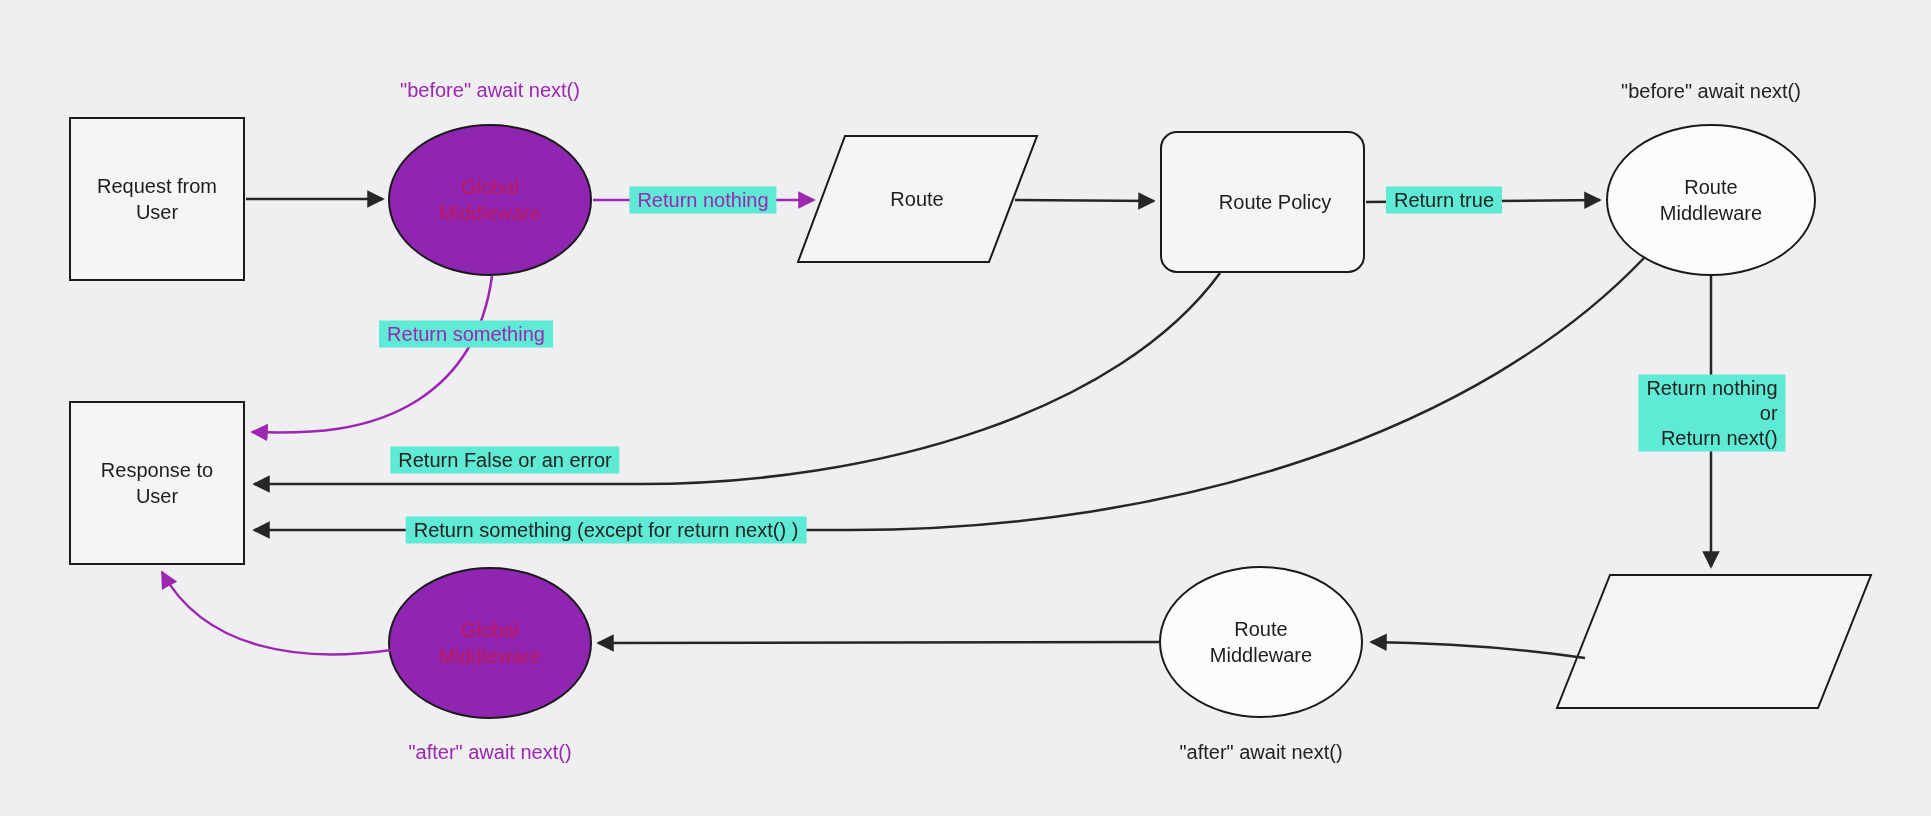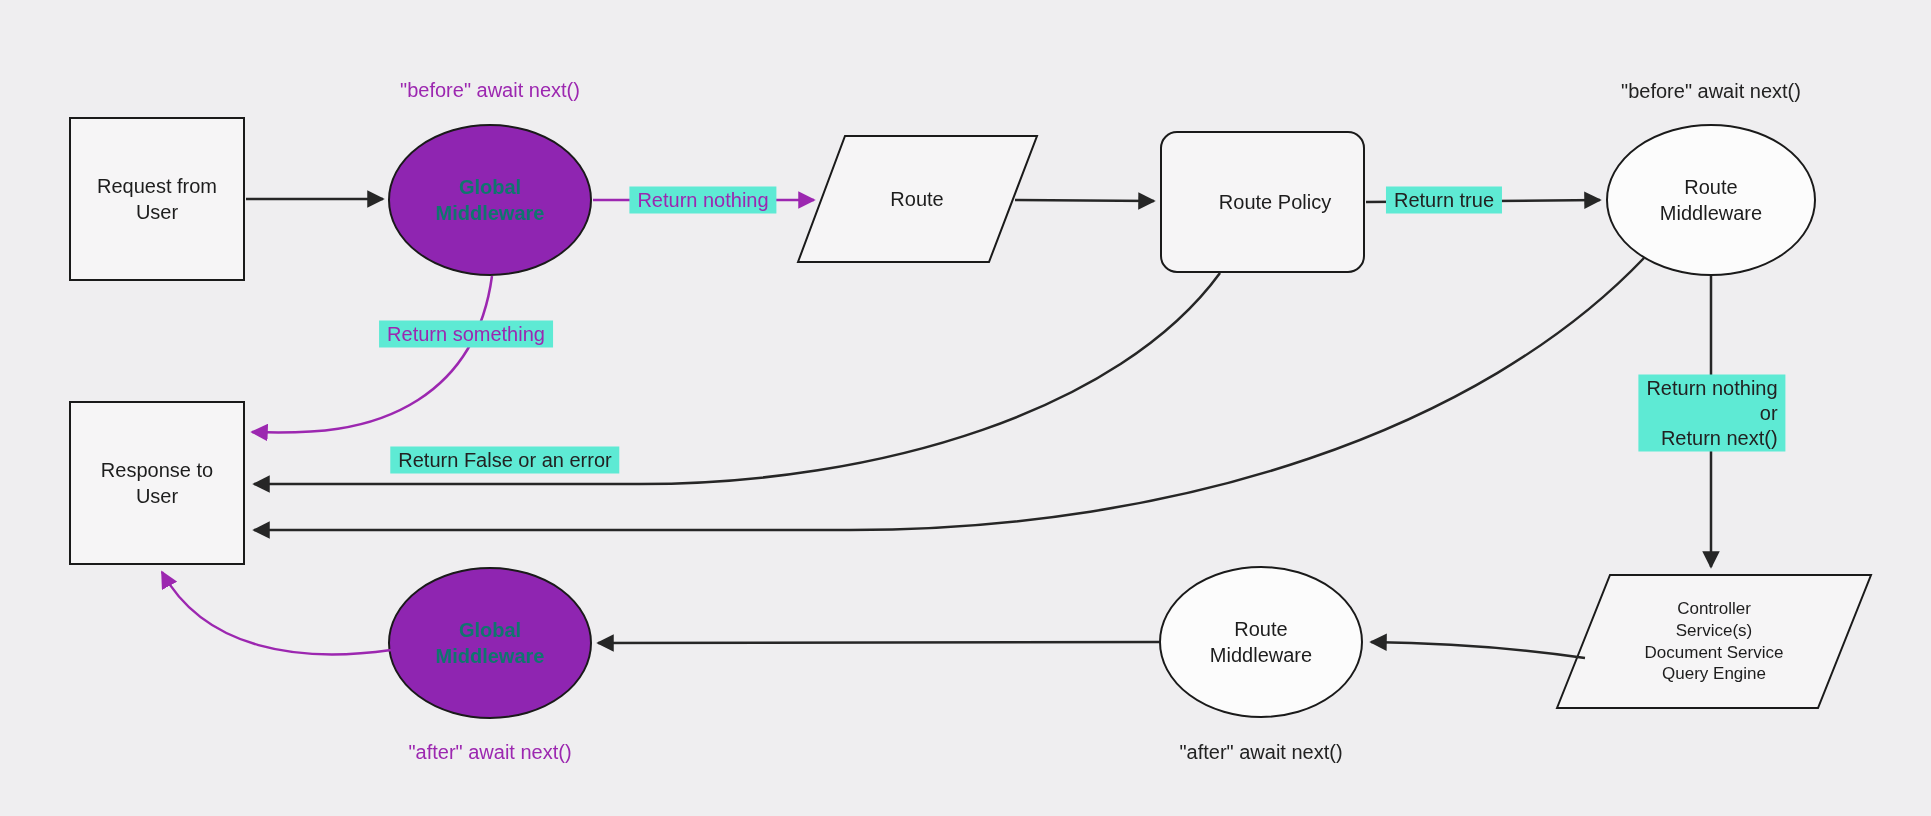--- a/index.html
+++ b/index.html
@@ -4,21 +4,21 @@
 <style>
   html,body{margin:0;padding:0;background:#efeef0;font-family:"Liberation Sans",sans-serif;}
   #canvas{position:relative;width:1931px;height:816px;background:#efeef0;overflow:hidden;}
   #edges-svg{position:absolute;left:0;top:0;width:1931px;height:816px;}
   .node-label{
     position:absolute;transform:translate(-50%,-50%);
     white-space:pre-line;text-align:center;color:#1d1d1d;
     font-size:20px;line-height:1.3;
   }
   .node-label.small{font-size:17px;line-height:1.28;}
-  .node-label.white-bold{color:#0f766e;font-weight:bold;}
+  .node-label.white-bold{color:#be185d;font-weight:normal;}
   .lbl{
     position:absolute;transform:translate(-50%,-50%);
     white-space:pre-line;text-align:center;color:#222222;
     font-size:20px;line-height:1.25;
   }
   .lbl.bg{background:#5eead4;padding:1px 8px;text-align:right;}
   .lbl.purple{color:#9c27b0;}
 </style>
 </head>
 <body>
@@ -59,36 +59,33 @@
   </svg>
 
   <div class="node-label" style="left:157px;top:199px;">Request from
 User</div>
   <div class="node-label white-bold" style="left:490px;top:200px;">Global
 Middleware</div>
   <div class="node-label" style="left:917px;top:199px;">Route</div>
   <div class="node-label" style="left:1262px;top:202px;margin-left:13px;">Route Policy</div>
   <div class="node-label" style="left:1711px;top:200px;">Route
 Middleware</div>
-  <div class="node-label small" style="left:1714px;top:641px;">Controller
-Service(s)
-Document Service
-Query Engine</div>
   <div class="node-label" style="left:1261px;top:642px;">Route
 Middleware</div>
   <div class="node-label white-bold" style="left:490px;top:643px;">Global
 Middleware</div>
   <div class="node-label" style="left:157px;top:483px;">Response to
 User</div>
 
   <div class="lbl purple" style="left:490px;top:90px;">"before" await next()</div>
   <div class="lbl" style="left:1711px;top:91px;">"before" await next()</div>
   <div class="lbl purple bg" style="left:703px;top:200px;">Return nothing</div>
   <div class="lbl bg" style="left:1444px;top:200px;">Return true</div>
   <div class="lbl bg" style="left:1712px;top:413px;">Return nothing
 or
 Return next()</div>
   <div class="lbl purple bg" style="left:466px;top:334px;">Return something</div>
   <div class="lbl bg" style="left:505px;top:460px;">Return False or an error</div>
+  <div class="lbl bg" style="left:606px;top:530px;">Return something (except for return next() )</div>
   <div class="lbl" style="left:1261px;top:752px;">"after" await next()</div>
   <div class="lbl purple" style="left:490px;top:752px;">"after" await next()</div>
 
 </div>
 
 </body></html>

